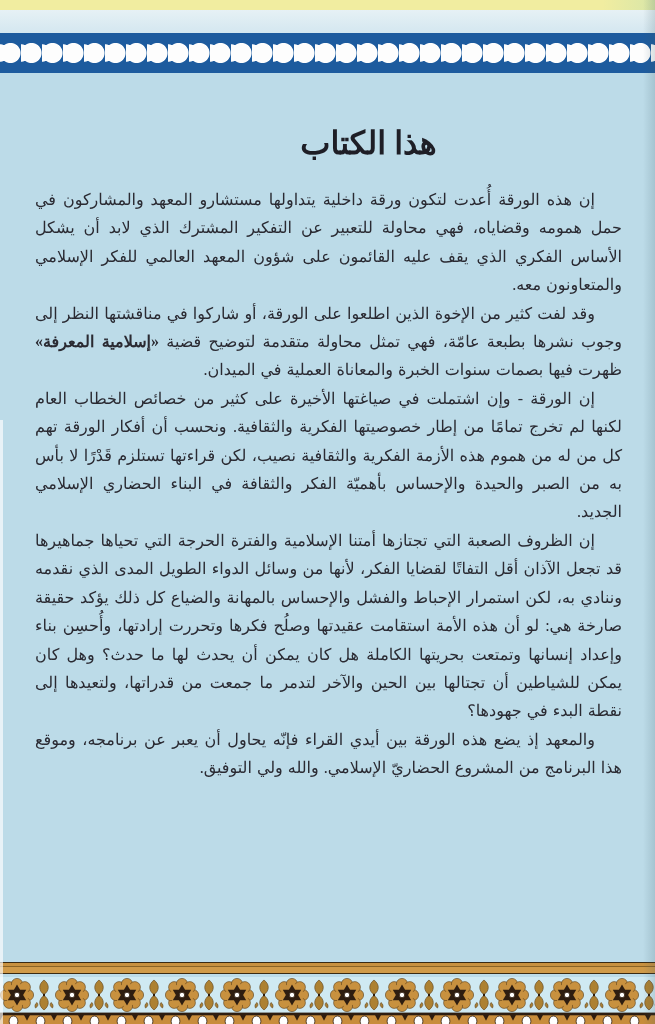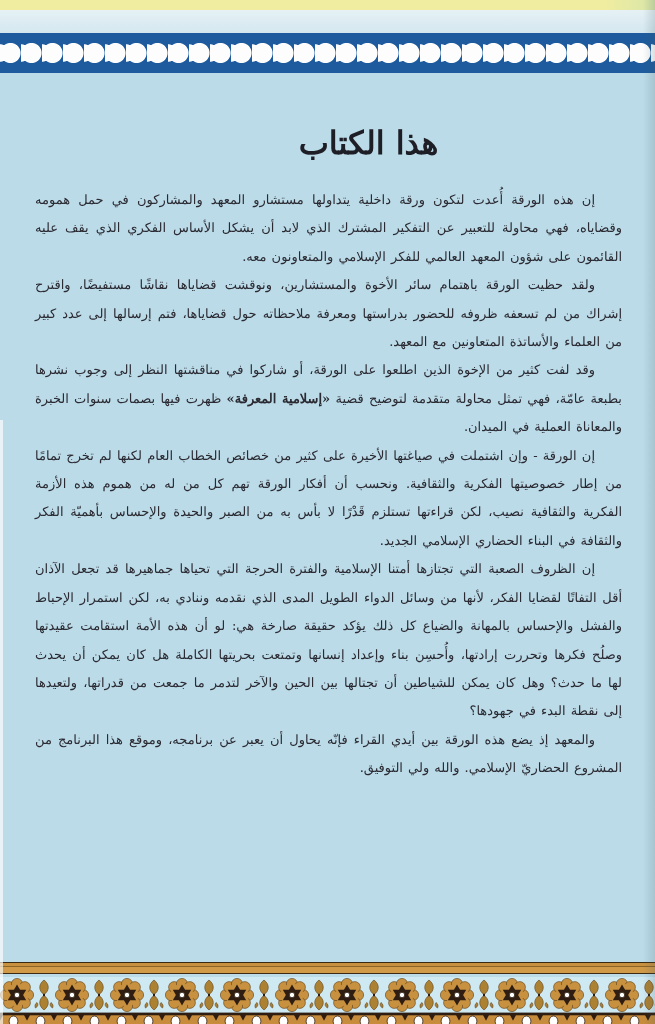--- a/index.html
+++ b/index.html
@@ -15,21 +15,21 @@
     --band-orange:#c88d3c;
     --leaf-olive:#ad8132;
     --rosette-bg:#cfe9f2;
   }
   html,body{margin:0;padding:0;}
   body{
     width:655px;height:1024px;overflow:hidden;position:relative;
     font-family:"DejaVu Serif","Liberation Serif",serif;
     background:var(--page-bg);
   }
-  .scan{position:absolute;inset:0;}
+  .scan{position:absolute;inset:0;font-family:Liberation Serif, serif;}
 
   
   .top-yellow{position:absolute;top:0;left:0;right:0;height:10px;
     background:linear-gradient(91deg,var(--top-strip) 92%, #d8e6a8 100%);}
   .top-light{position:absolute;top:10px;left:0;right:0;height:23px;
     background:linear-gradient(to bottom,#e6f1f5,var(--margin-strip));}
   .pearl-band{position:absolute;top:33px;left:0;right:0;height:40px;
     background-color:var(--band-blue);
     background-image:
       radial-gradient(circle at 10.5px 20px, var(--pearl-white) 9.6px, rgba(255,255,255,0) 10.5px),
@@ -44,21 +44,21 @@
     font-size:32px;font-weight:bold;color:#1e1e26;
     letter-spacing:1px;
   }
   .content{
     position:absolute;top:186px;right:33px;left:35px;
     text-align:justify;
   }
   .content p.para{
     margin:0;padding:0;
     text-indent:27px;
-    font-size:13px;
+    font-size:16px;
     line-height:28.4px;
     color:var(--text);
     word-spacing:1px;
   }
   .content .bold{font-weight:bold;}
 
   
   .gold-band{position:absolute;top:961px;left:0;right:0;height:14px;
     background:linear-gradient(to bottom,
       rgba(0,0,0,0) 0 1px,
@@ -87,21 +87,20 @@
 <div class="scan">
 
   <div class="top-yellow"></div>
   <div class="top-light"></div>
   <div class="pearl-band"></div>
 
   <h1 class="title" dir="rtl">هذا الكتاب</h1>
 
   <div class="content" dir="rtl">
       <p class="para"><span>إن هذه الورقة أُعدت لتكون ورقة داخلية يتداولها مستشارو المعهد والمشاركون في حمل همومه وقضاياه، فهي محاولة للتعبير عن التفكير المشترك الذي لابد أن يشكل الأساس الفكري الذي يقف عليه القائمون على شؤون المعهد العالمي للفكر الإسلامي والمتعاونون معه.</span></p>
-      <p class="para"><span>ولقد حظيت الورقة باهتمام سائر الأخوة والمستشارين، ونوقشت قضاياها نقاشًا مستفيضًا، واقترح إشراك من لم تسعفه ظروفه للحضور بدراستها ومعرفة ملاحظاته حول قضاياها، فتم إرسالها إلى عدد كبير من العلماء والأساتذة المتعاونين مع المعهد.</span></p>
       <p class="para"><span>وقد لفت كثير من الإخوة الذين اطلعوا على الورقة، أو شاركوا في مناقشتها النظر إلى وجوب نشرها بطبعة عامّة، فهي تمثل محاولة متقدمة لتوضيح قضية </span><span class="bold">«إسلامية المعرفة»</span><span> ظهرت فيها بصمات سنوات الخبرة والمعاناة العملية في الميدان.</span></p>
       <p class="para"><span>إن الورقة - وإن اشتملت في صياغتها الأخيرة على كثير من خصائص الخطاب العام لكنها لم تخرج تمامًا من إطار خصوصيتها الفكرية والثقافية. ونحسب أن أفكار الورقة تهم كل من له من هموم هذه الأزمة الفكرية والثقافية نصيب، لكن قراءتها تستلزم قَدْرًا لا بأس به من الصبر والحيدة والإحساس بأهميّة الفكر والثقافة في البناء الحضاري الإسلامي الجديد.</span></p>
       <p class="para"><span>إن الظروف الصعبة التي تجتازها أمتنا الإسلامية والفترة الحرجة التي تحياها جماهيرها قد تجعل الآذان أقل التفاتًا لقضايا الفكر، لأنها من وسائل الدواء الطويل المدى الذي نقدمه وننادي به، لكن استمرار الإحباط والفشل والإحساس بالمهانة والضياع كل ذلك يؤكد حقيقة صارخة هي: لو أن هذه الأمة استقامت عقيدتها وصلُح فكرها وتحررت إرادتها، وأُحسِن بناء وإعداد إنسانها وتمتعت بحريتها الكاملة هل كان يمكن أن يحدث لها ما حدث؟ وهل كان يمكن للشياطين أن تجتالها بين الحين والآخر لتدمر ما جمعت من قدراتها، ولتعيدها إلى نقطة البدء في جهودها؟</span></p>
       <p class="para"><span>والمعهد إذ يضع هذه الورقة بين أيدي القراء فإنّه يحاول أن يعبر عن برنامجه، وموقع هذا البرنامج من المشروع الحضاريّ الإسلامي. والله ولي التوفيق.</span></p>
     </div>
 
   <div class="gold-band"></div>
 
   <div class="rosette-row">
     <svg width="655" height="37" xmlns="http://www.w3.org/2000/svg" aria-hidden="true">

